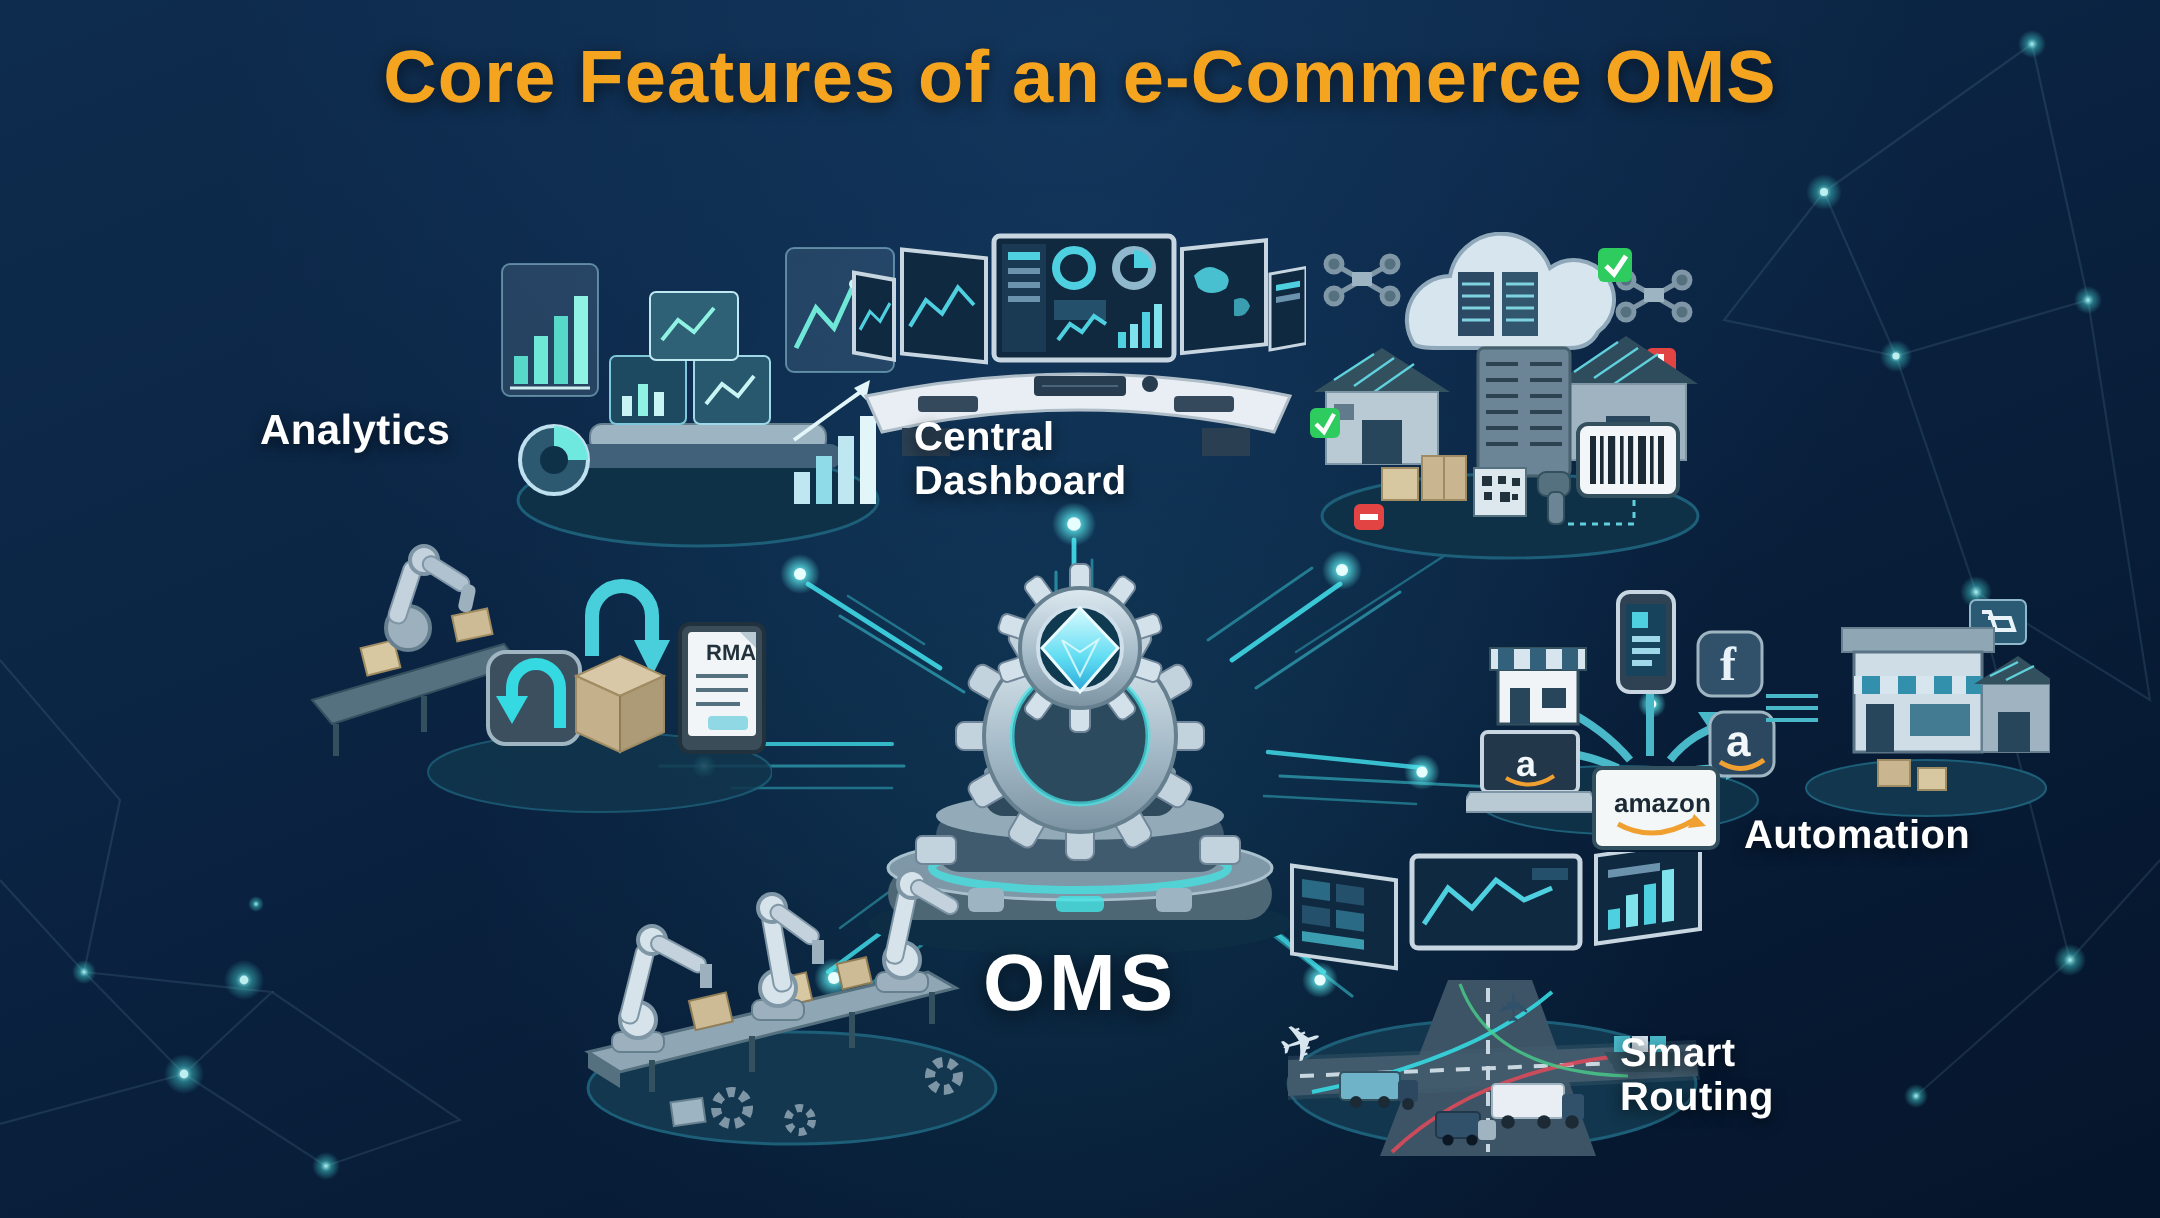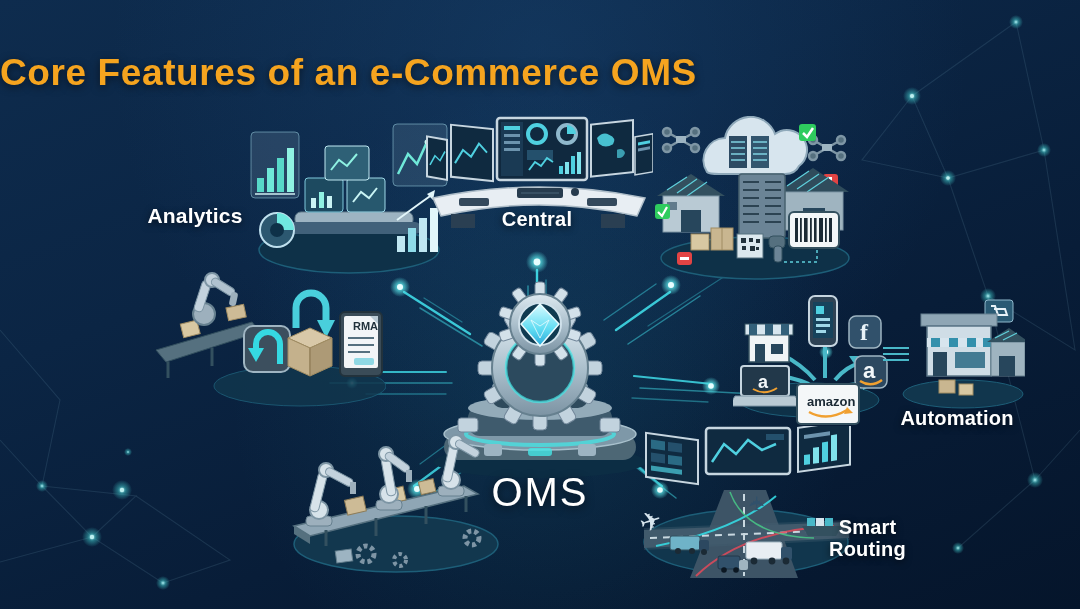--- a/index.html
+++ b/index.html
@@ -5,32 +5,32 @@
   html,body{margin:0;padding:0;background:#04101f;}
   .canvas{
     position:relative;width:1080px;height:609px;overflow:hidden;
     font-family:"Liberation Sans",sans-serif;
     background:
       radial-gradient(circle at 540px 400px, rgba(38,140,165,0.16), rgba(38,140,165,0) 46%),
       radial-gradient(circle at 50% 8%, rgba(30,80,130,0.35), rgba(30,80,130,0) 55%),
       linear-gradient(158deg,#0e2c4e 0%,#0b2544 35%,#081d38 65%,#05152b 100%);
   }
   .title{
-    position:absolute;top:52px;left:0;width:100%;text-align:left;
+    position:absolute;top:18px;left:0;width:100%;text-align:center;
     font-size:37px;font-weight:800;letter-spacing:.6px;color:#F5A41F;
     text-shadow:0 2px 8px rgba(0,0,0,.55);margin:0;z-index:5;
   }
   .node-label{
-    position:absolute;color:#ffffff;font-weight:700;text-align:center;
+    position:absolute;color:#ffffff;font-weight:700;text-align:left;
     font-size:20px;line-height:1.12;letter-spacing:.2px;z-index:5;
     text-shadow:0 2px 7px rgba(0,0,0,.6);
   }
   .center-label{
     position:absolute;left:468px;top:470px;width:144px;text-align:center;
-    color:#fff;font-weight:400;font-size:40px;letter-spacing:2px;z-index:5;
+    color:#fff;font-weight:700;font-size:40px;letter-spacing:2px;z-index:5;
     text-shadow:0 2px 10px rgba(0,0,0,.6);
   }
   .illu{position:absolute;z-index:3;}
   .overlay{position:absolute;left:0;top:0;z-index:1;}
 </style>
 </head>
 <body>
 
 <div class="canvas">
 
@@ -334,20 +334,21 @@
       <line x1="96" y1="81" x2="134" y2="81" stroke="#4b6478" stroke-width="1"></line>
       <rect x="34" y="86" width="30" height="8" rx="2" fill="#34495c"></rect>
       <rect x="162" y="86" width="30" height="8" rx="2" fill="#34495c"></rect>
       <circle cx="150" y="80" cy="80" r="4" fill="#273c4e"></circle>
       <rect x="26" y="102" width="24" height="14" fill="#2a3f52"></rect>
       <rect x="176" y="102" width="24" height="14" fill="#2a3f52"></rect>
     </g>
   </svg>
   <div class="node-label" style="left:457px;top:208px;width:160px">
     <div>Central</div>
+    <div>Dashboard</div>
   </div>
 
   <svg class="illu" style="left:653px;top:116px" width="218" height="168" viewBox="0 0 218 168">
     <ellipse cx="102" cy="142" rx="94" ry="21" fill="#0e3148" stroke="#1d5e78" stroke-width="1.5"></ellipse>
     <g>
       <path d="M54 56 a22 22 0 0 1 18 -34 a26 26 0 0 1 50 -4 a20 20 0 0 1 24 32 q-4 8 -14 8 L66 58 q-10 0 -12 -2Z" fill="#d7e5ee" stroke="#8fa9ba" stroke-width="2"></path>
       <rect x="76" y="20" width="18" height="32" fill="#2c4a63"></rect>
       <rect x="98" y="20" width="18" height="32" fill="#33566f"></rect>
       <g stroke="#7fd2e0" stroke-width="1.5">
         <line x1="78" y1="26" x2="92" y2="26"></line>

